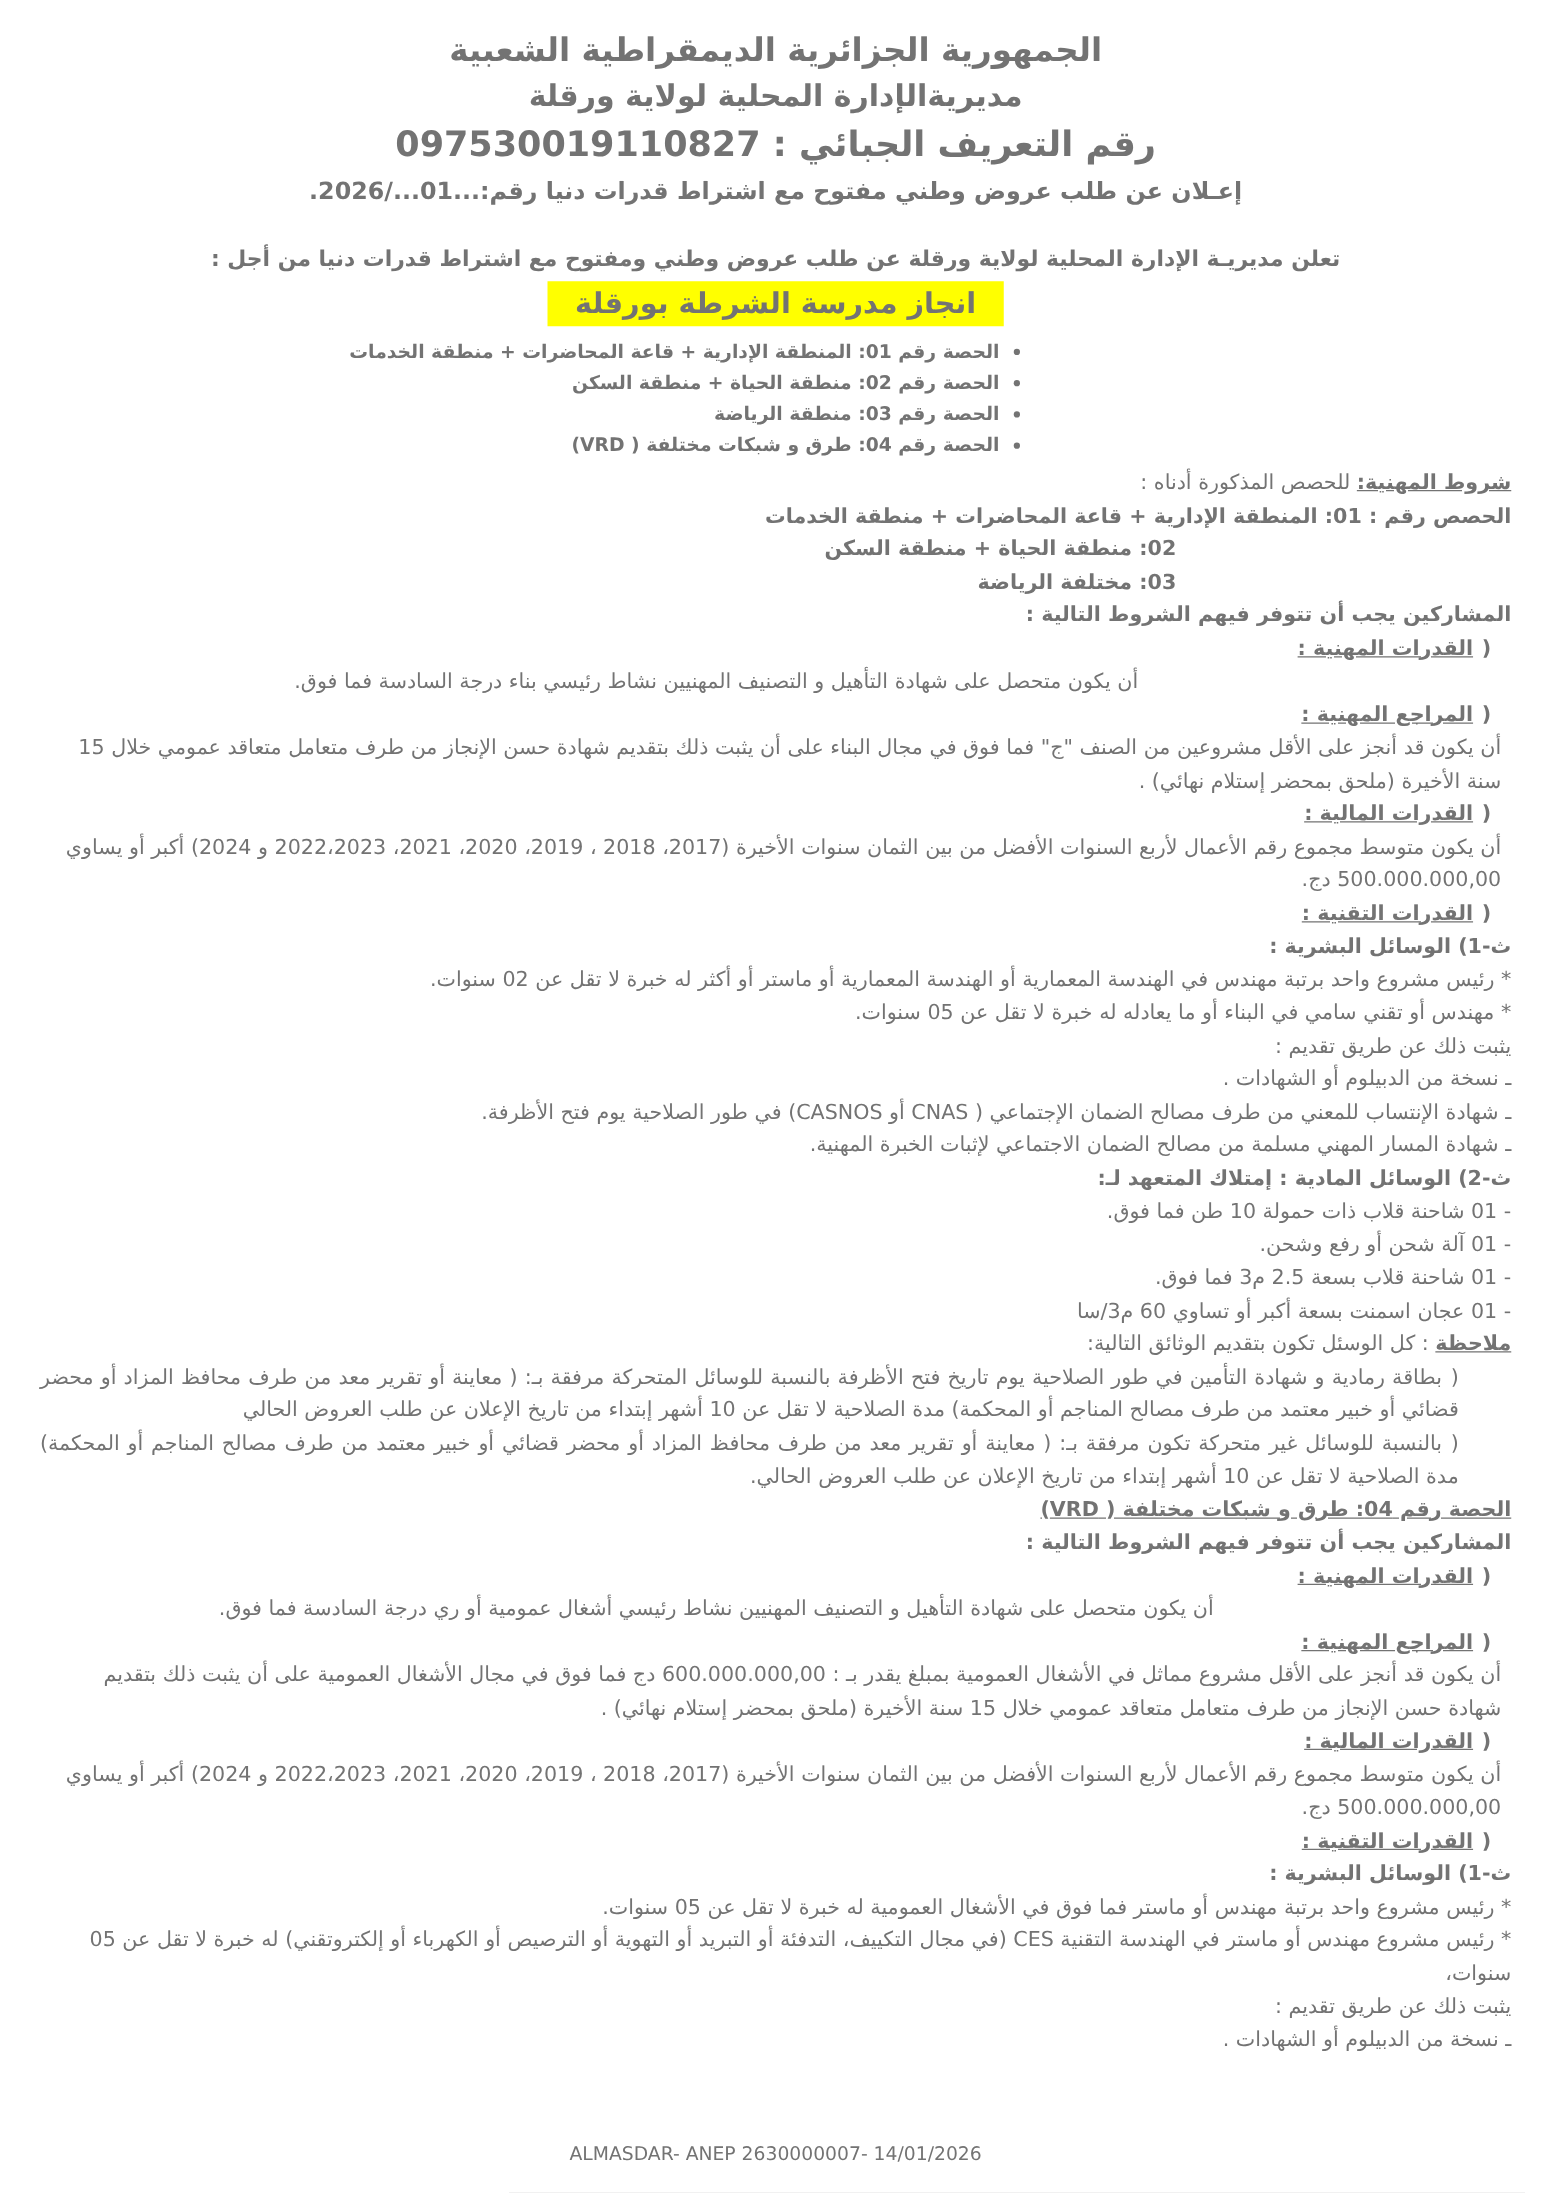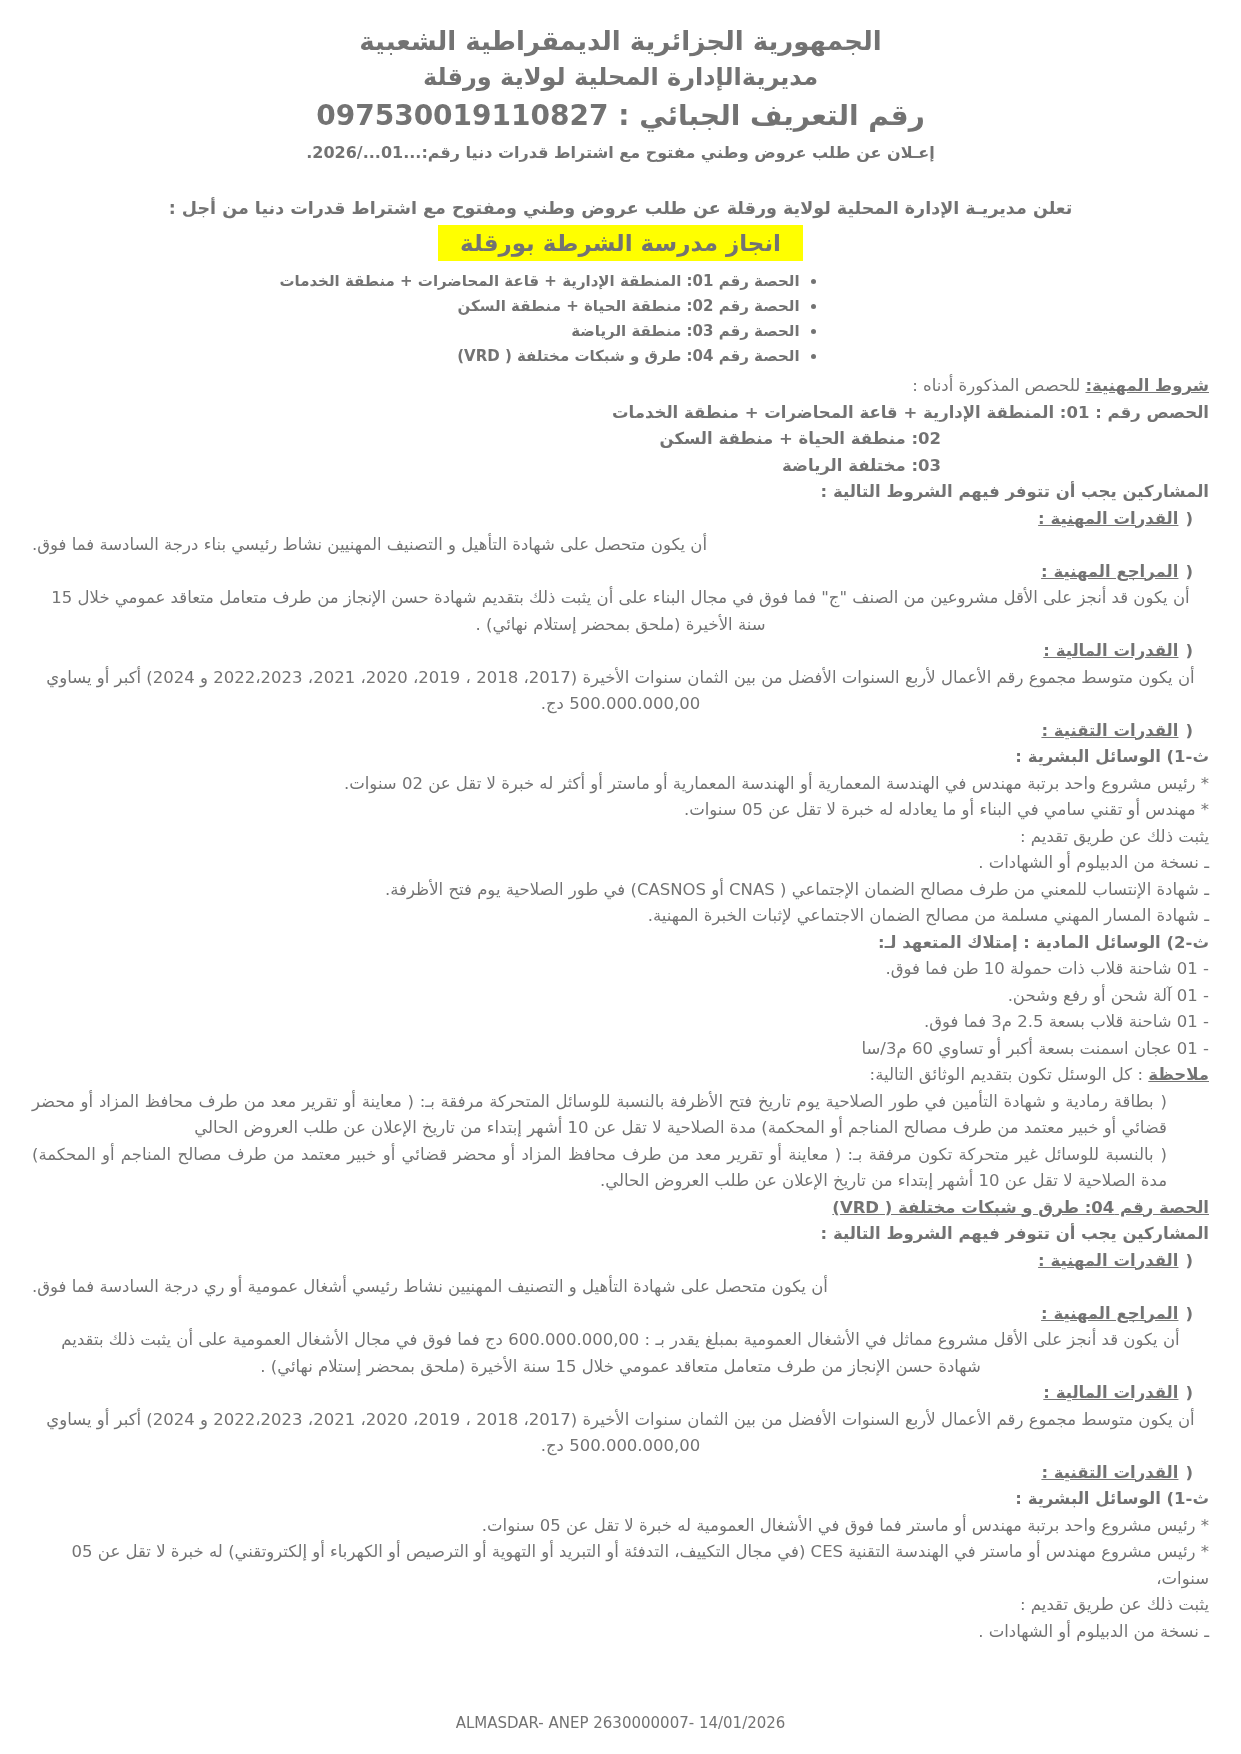--- a/index.html
+++ b/index.html
@@ -7,39 +7,39 @@
     width:1241px;height:1754px;margin:0 auto;background:#ffffff;
     position:relative;overflow:hidden;direction:rtl;
     font-family:"DejaVu Sans",sans-serif;color:#737373;
     box-sizing:border-box;padding:24px 32px 0 32px;
   }
   
   .hdr{text-align:center;font-weight:bold;}
   .hdr-republic{font-size:26px;line-height:34px;letter-spacing:1px;}
   .hdr-directorate{font-size:24px;line-height:38px;letter-spacing:1px;}
   .hdr-tax{font-size:28px;line-height:40px;}
-  .hdr-announce{font-size:16px;line-height:34px;}
+  .hdr-announce{font-size:19px;line-height:34px;}
   
   .intro{margin-top:26px;text-align:center;font-weight:bold;font-size:17.5px;line-height:24px;}
   .project{text-align:center;margin-top:5px;}
   .project span{background:#ffff00;font-weight:bold;font-size:23px;line-height:30px;padding:3px 22px;display:inline-block;}
   
   ul.lots{list-style:disc;width:fit-content;margin:8px auto 4px auto;transform:translateX(-70px);
           padding:0 22px 0 0;}
   ul.lots li{font-weight:bold;font-size:15px;line-height:25px;}
   
   .content{font-size:16.5px;line-height:26.5px;}
   .line{margin:0;}
   .b{font-weight:bold;}
   .u{text-decoration:underline;}
   .mk{direction:ltr;unicode-bidi:isolate;margin-left:7px;font-weight:bold;}
   .sec-head{padding-right:16px;}
   .sub-ind{padding-right:268px;}
-  .para-r{text-align:left;padding-right:95px;}
-  .para-c{text-align:center;padding:0 8px;}
+  .para-r{text-align:center;padding-right:95px;}
+  .para-c{text-align:right;padding:0 8px;}
   .note-para{text-align:justify;padding-right:42px;}
   .note-para .mk{font-weight:normal;}
   
   .footer{
     position:absolute;bottom:22px;left:0;right:0;text-align:center;
     direction:ltr;font-size:15px;font-family:"DejaVu Sans",sans-serif;
   }
 </style>
 </head>
 <body>

